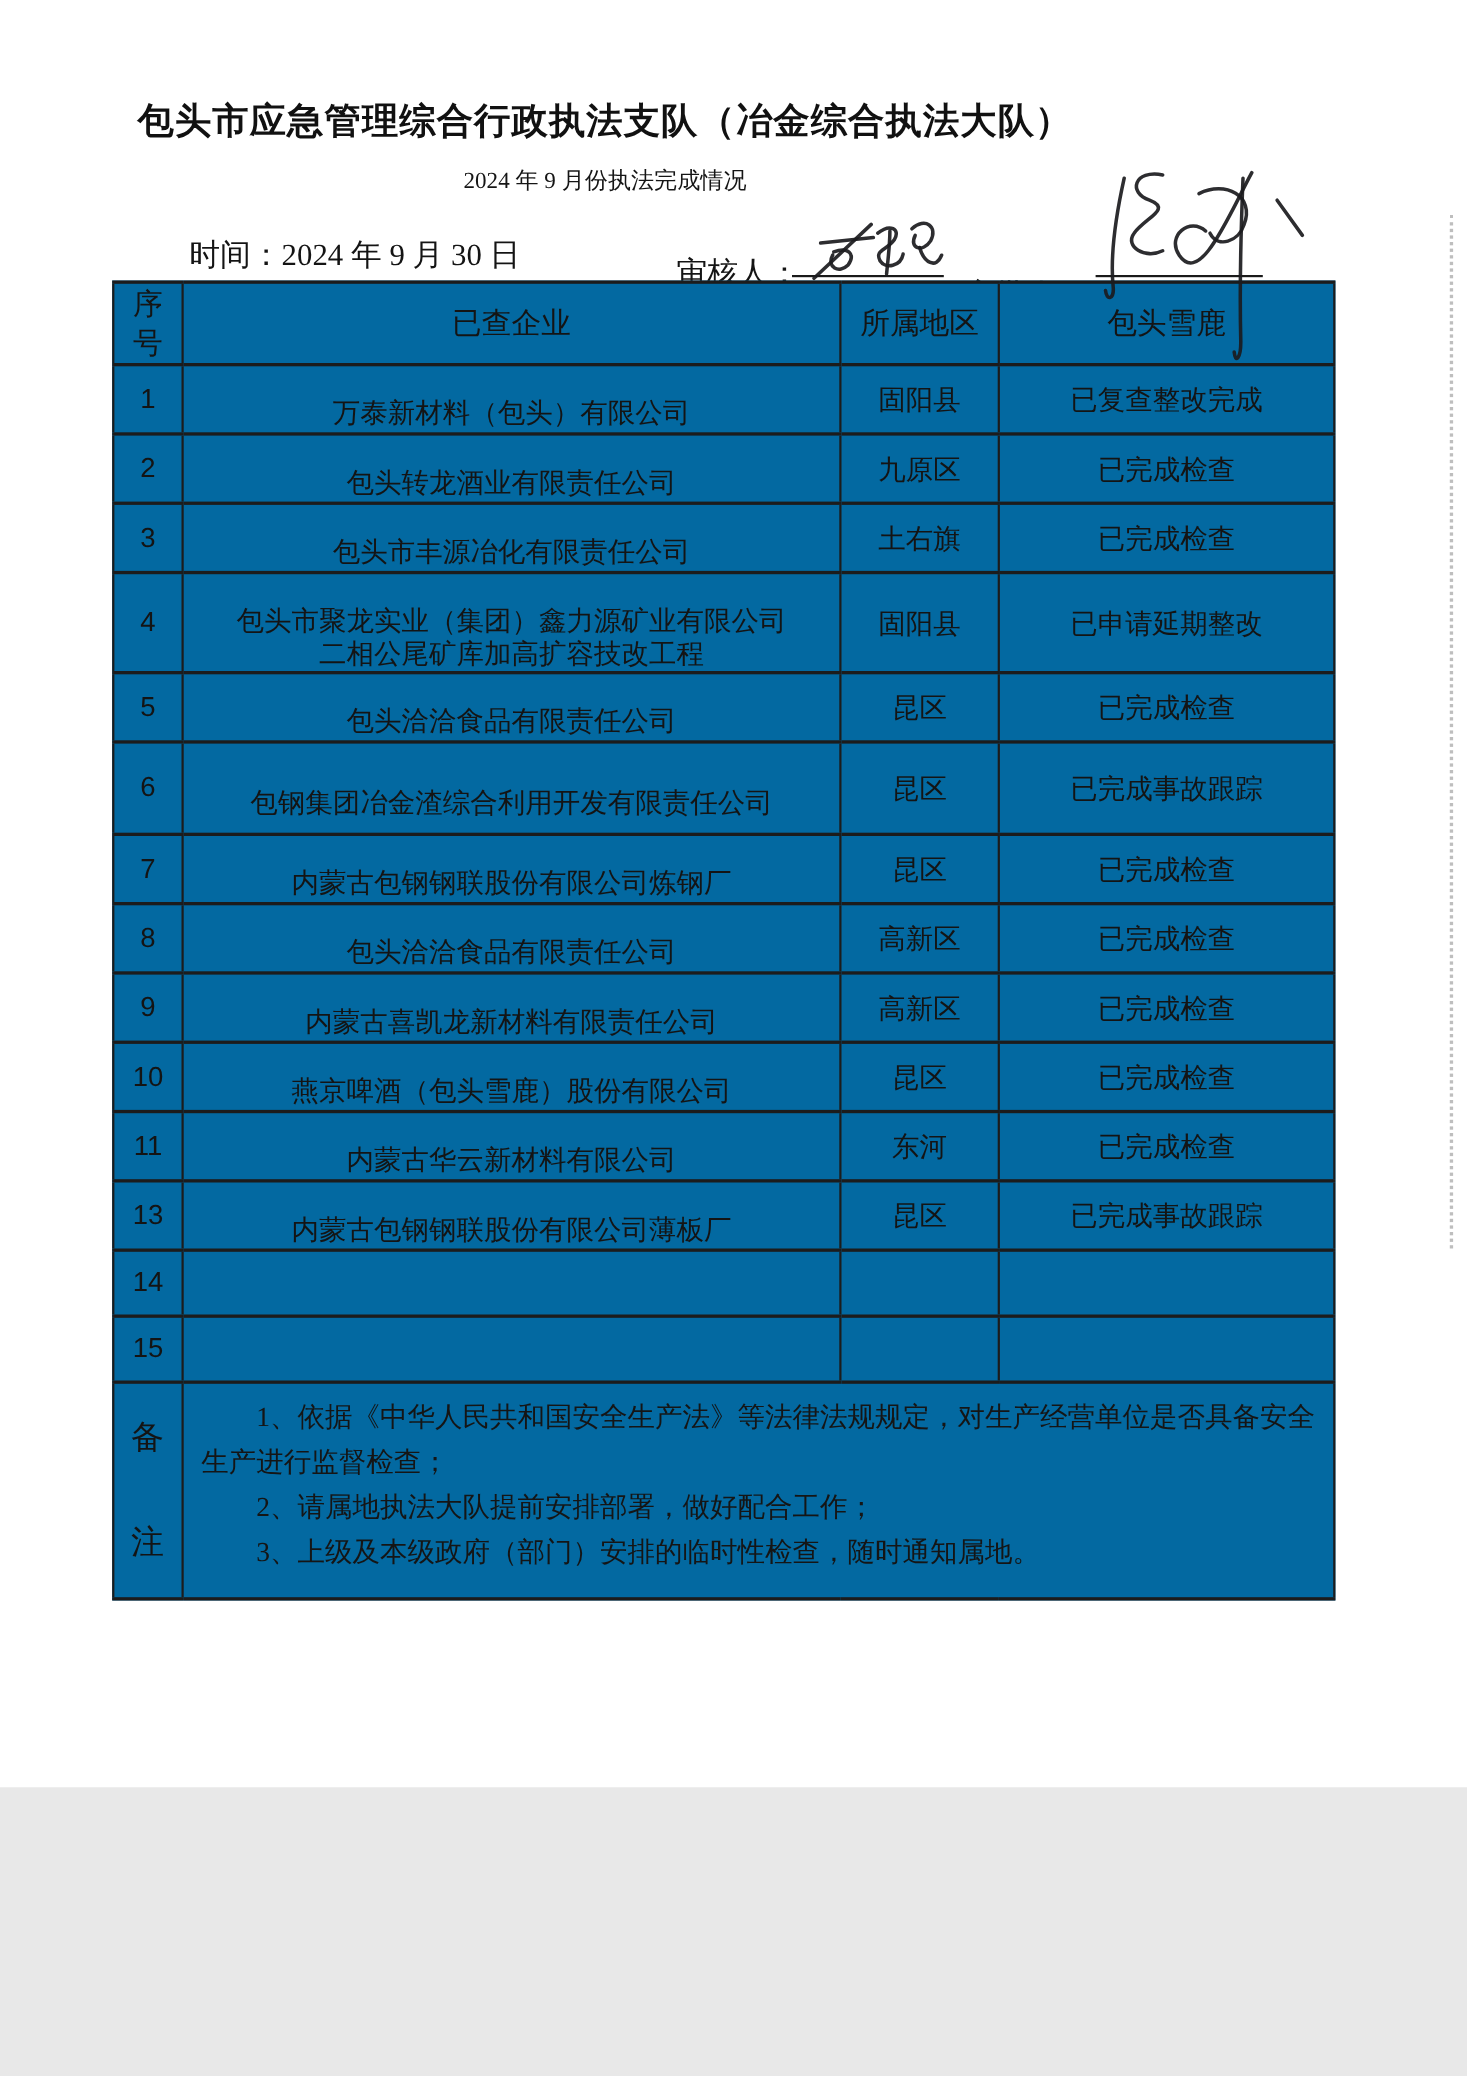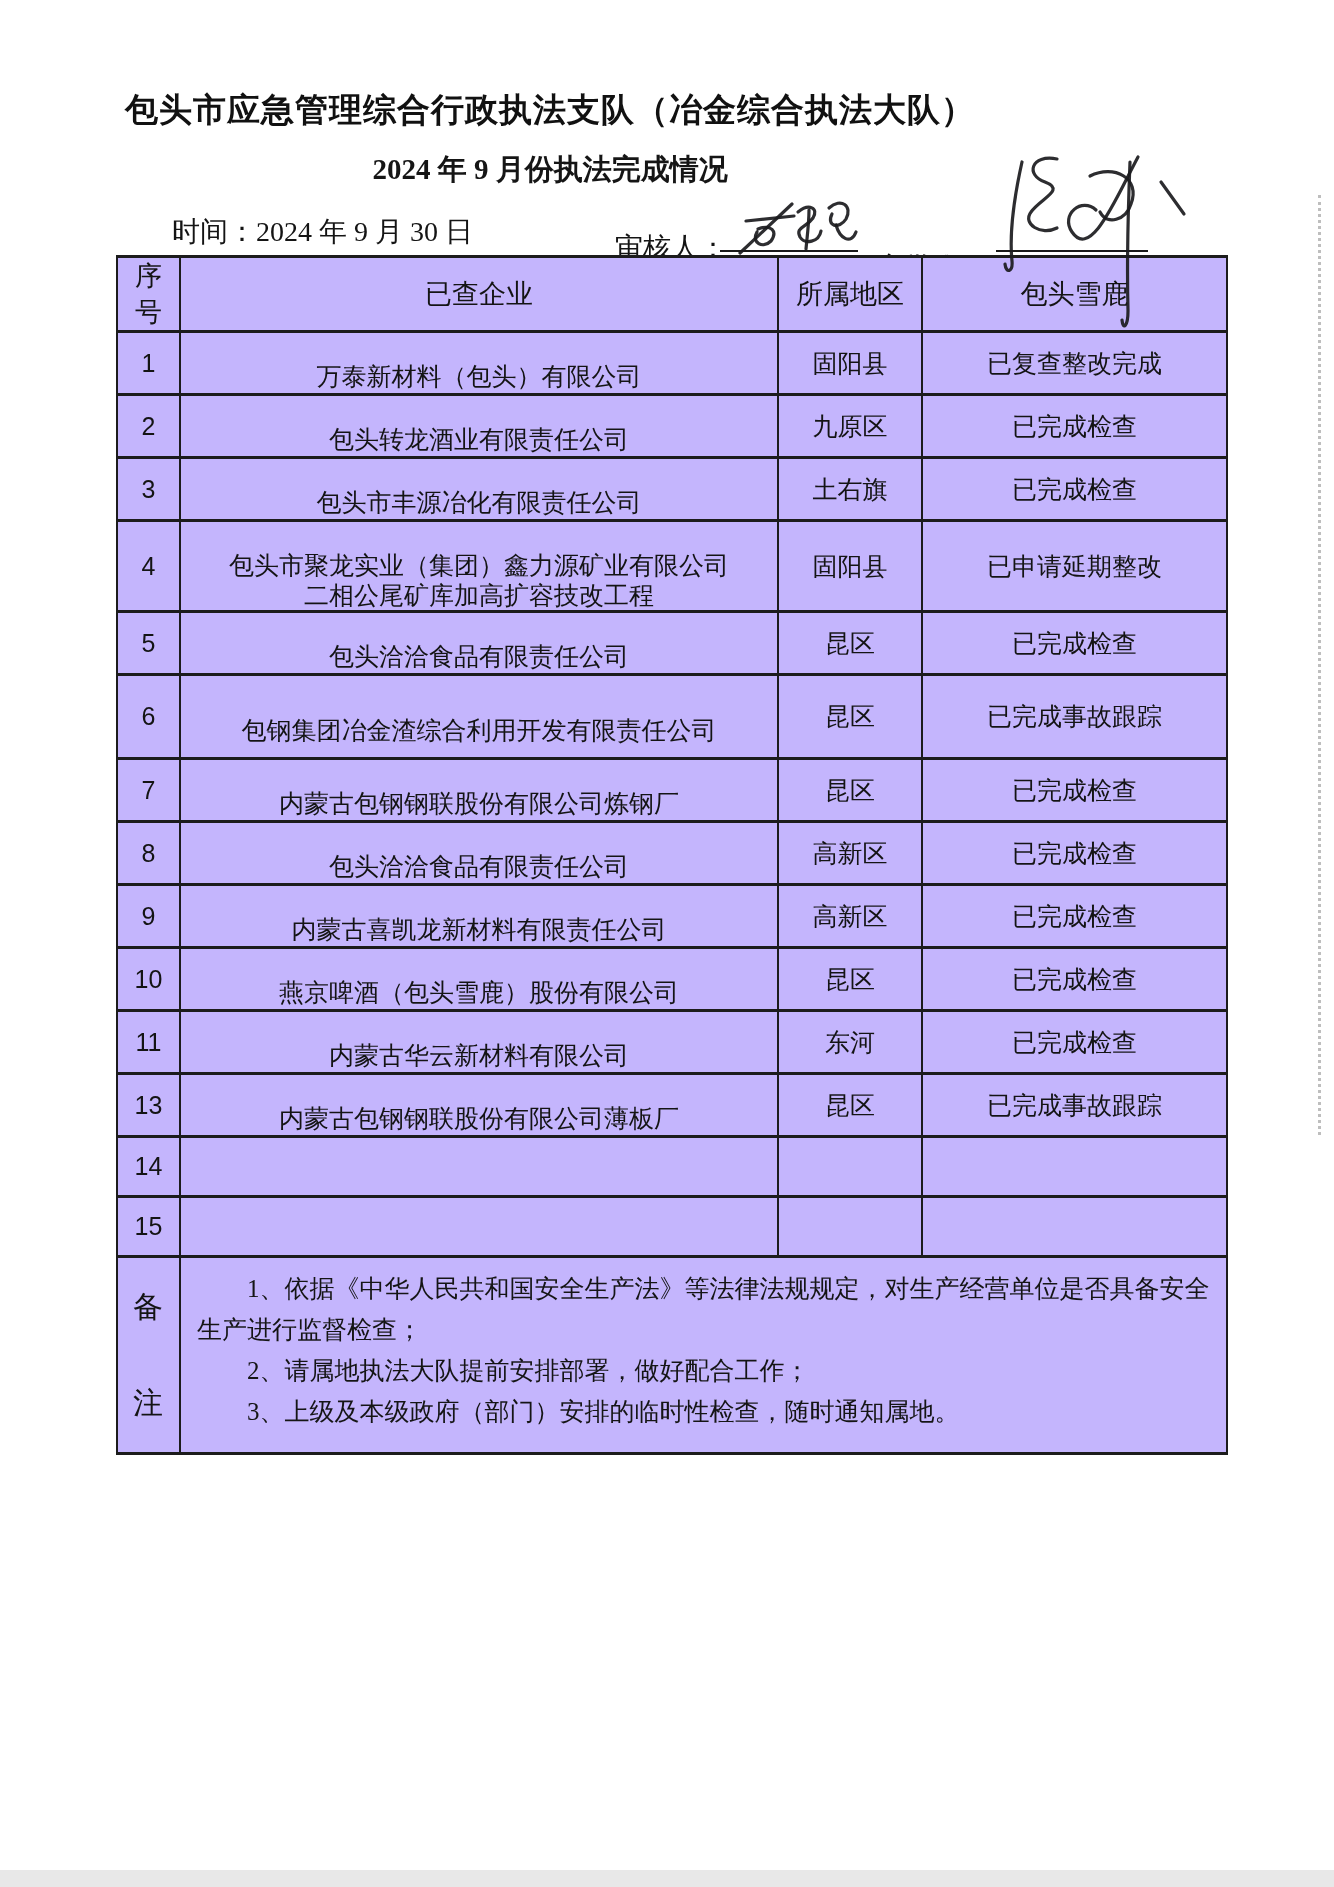--- a/index.html
+++ b/index.html
@@ -1,53 +1,53 @@
 <!DOCTYPE html>
 <html><head>
 <meta charset="utf-8">
 <style>
   * { margin:0; padding:0; box-sizing:border-box; }
   html,body { background:#e8e8e8; }
   .page {
     position:relative;
-    width:1334px; height:1870px;
+    width:1334px; height:1625px;
     background:#ffffff;
     overflow:hidden;
     color:#161616;
     font-family:"Liberation Serif","DejaVu Serif",serif;
   }
   .doc-title {
     position:absolute; top:88px; left:60px; width:980px;
     text-align:center;
     font-family:"Liberation Sans","DejaVu Sans",sans-serif;
     font-weight:bold; font-size:33px; letter-spacing:1px;
     color:#111;
   }
   .doc-subtitle {
     position:absolute; top:150px; left:60px; width:980px;
-    text-align:center; font-size:29px; color:#151515;font-weight:bold;
+    text-align:center; font-size:21px; color:#151515;
   }
   .meta-line { position:absolute; top:213px; left:0; width:100%; font-size:28px; color:#141414; }
   .meta-date     { position:absolute; left:172px; top:0; white-space:nowrap; }
   .meta-reviewer { position:absolute; left:615px; top:0; white-space:nowrap;margin-top:16px; }
   .meta-approver { position:absolute; left:877px; top:0; white-space:nowrap;margin-top:36px; }
   .sig-underline { position:absolute; height:0; border-top:2px solid #1a1a1a; }
   .u-reviewer { left:720px; top:250px; width:138px; }
   .u-approver { left:996px; top:250px; width:152px; }
 
   .sig-overlay {
     position:absolute; left:700px; top:120px; width:540px; height:260px;
     pointer-events:none; z-index:5;
   }
   .sig-overlay path { fill:none; stroke:#1b1b1e; stroke-width:3.2; stroke-linecap:round; stroke-linejoin:round; opacity:.92; }
 
   table.doc-table {
-    position:absolute; left:116px; top:255px;
+    position:absolute; left:102px; top:255px;
     width:1110px; border-collapse:collapse; table-layout:fixed;
-    background:#c4b5fd;
+    background:#0369a1;
   }
   .doc-table td, .doc-table th {
     border-left:2px solid #1c1c1c; border-right:2px solid #1c1c1c;
     border-top:3px solid #1c1c1c; border-bottom:3px solid #1c1c1c;
     text-align:center; vertical-align:middle;
     font-weight:normal; font-size:26px; color:#141414;
     padding:0 4px; overflow:hidden;
   }
   .doc-table thead tr { height:74px; }
   .doc-table thead th { font-size:27px; }

